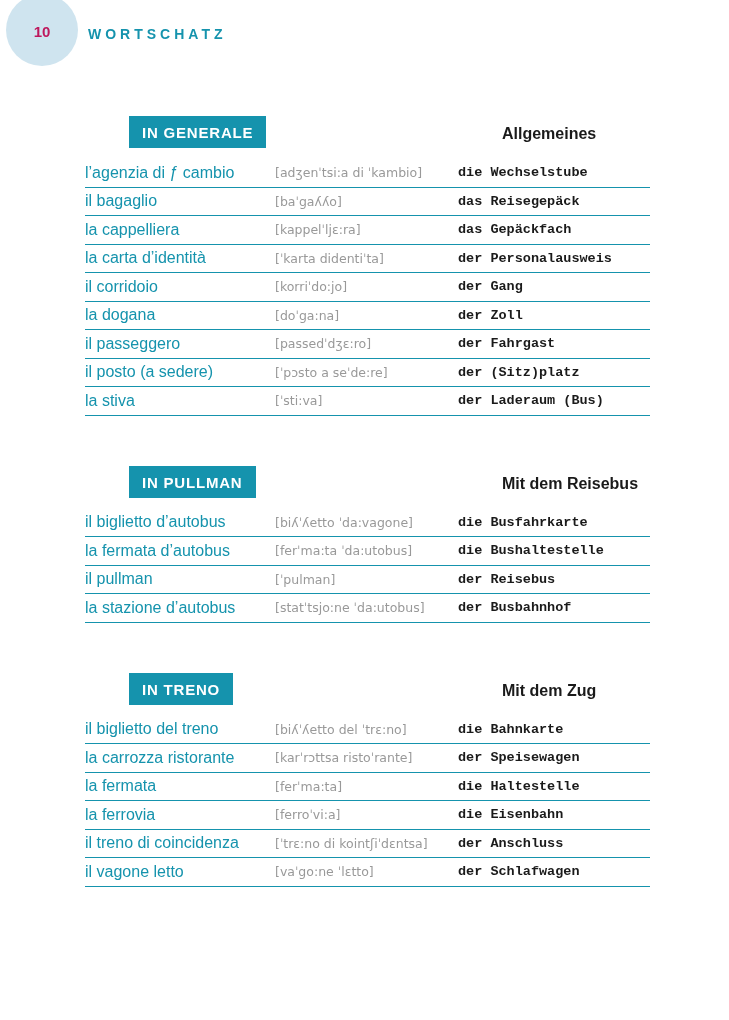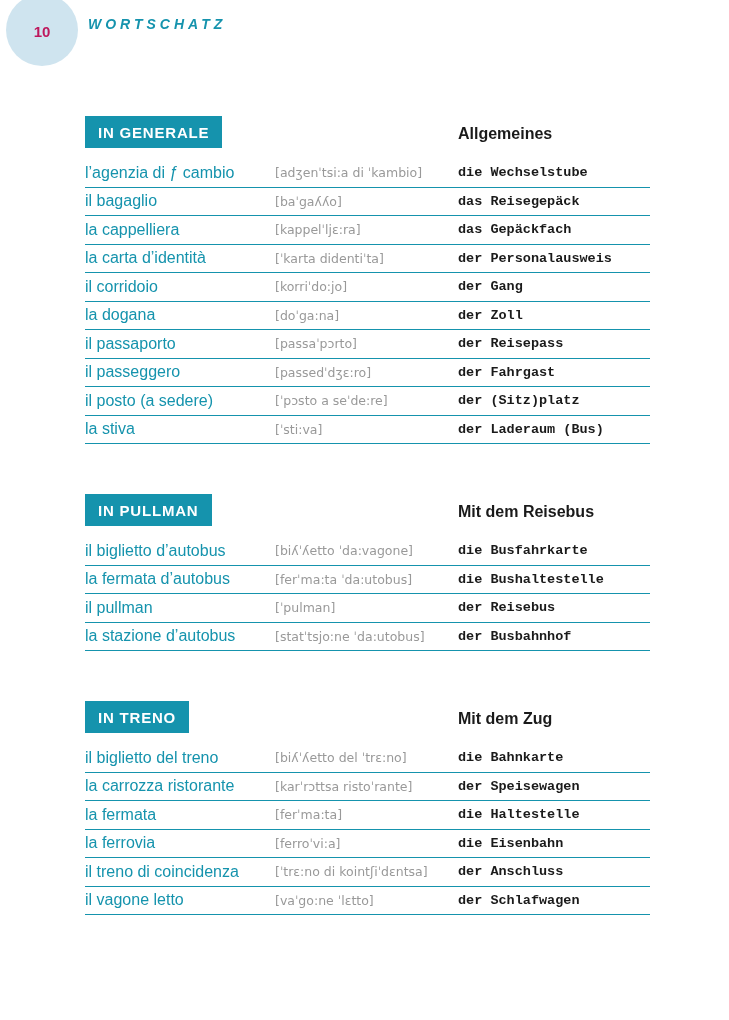--- a/index.html
+++ b/index.html
@@ -31,39 +31,39 @@
     display:flex; align-items:center; justify-content:center;
   }
   .page-number{
     font-size:15px;
     font-weight:700;
     color:#be185d;
     margin-top:2px;
   }
   .wordmark{
     position:absolute;
-    left:88px; top:16px;
+    left:88px; top:26px;
     font-size:14px;
     font-weight:700;
     letter-spacing:4px;
     color:var(--accent);
     text-transform:uppercase;
-    font-style:italic;
   }
   
   .content{
     position:absolute;
     left:85px; top:70px;
     width:565px;
   }
   .vocab-section{ margin-top:50px; }
   .vocab-section:first-child{ margin-top:46px; }
   .section-header{
     position:relative;
     height:34px;
+    margin-left:44px;
   }
   .section-badge{
     display:inline-block;
     background:var(--accent);
     color:#ffffff;
     font-size:15px;
     font-weight:700;
     letter-spacing:0.8px;
     padding:8px 13px 7px 13px;
     text-transform:uppercase;
@@ -153,25 +153,20 @@
     <span class="phonetic">[korriˈdo:jo]</span>
     <span class="translation">der Gang</span>
   </div>
 
   <div class="vocab-row">
     <span class="term">la dogana</span>
     <span class="phonetic">[doˈga:na]</span>
     <span class="translation">der Zoll</span>
   </div>
 
-  <div class="vocab-row">
-    <span class="term">il passaporto</span>
-    <span class="phonetic">[passaˈpɔrto]</span>
-    <span class="translation">der Reisepass</span>
-  </div>
 
   <div class="vocab-row">
     <span class="term">il passeggero</span>
     <span class="phonetic">[passedˈdʒɛ:ro]</span>
     <span class="translation">der Fahrgast</span>
   </div>
 
   <div class="vocab-row">
     <span class="term">il posto (a sedere)</span>
     <span class="phonetic">[ˈpɔsto a seˈde:re]</span>

